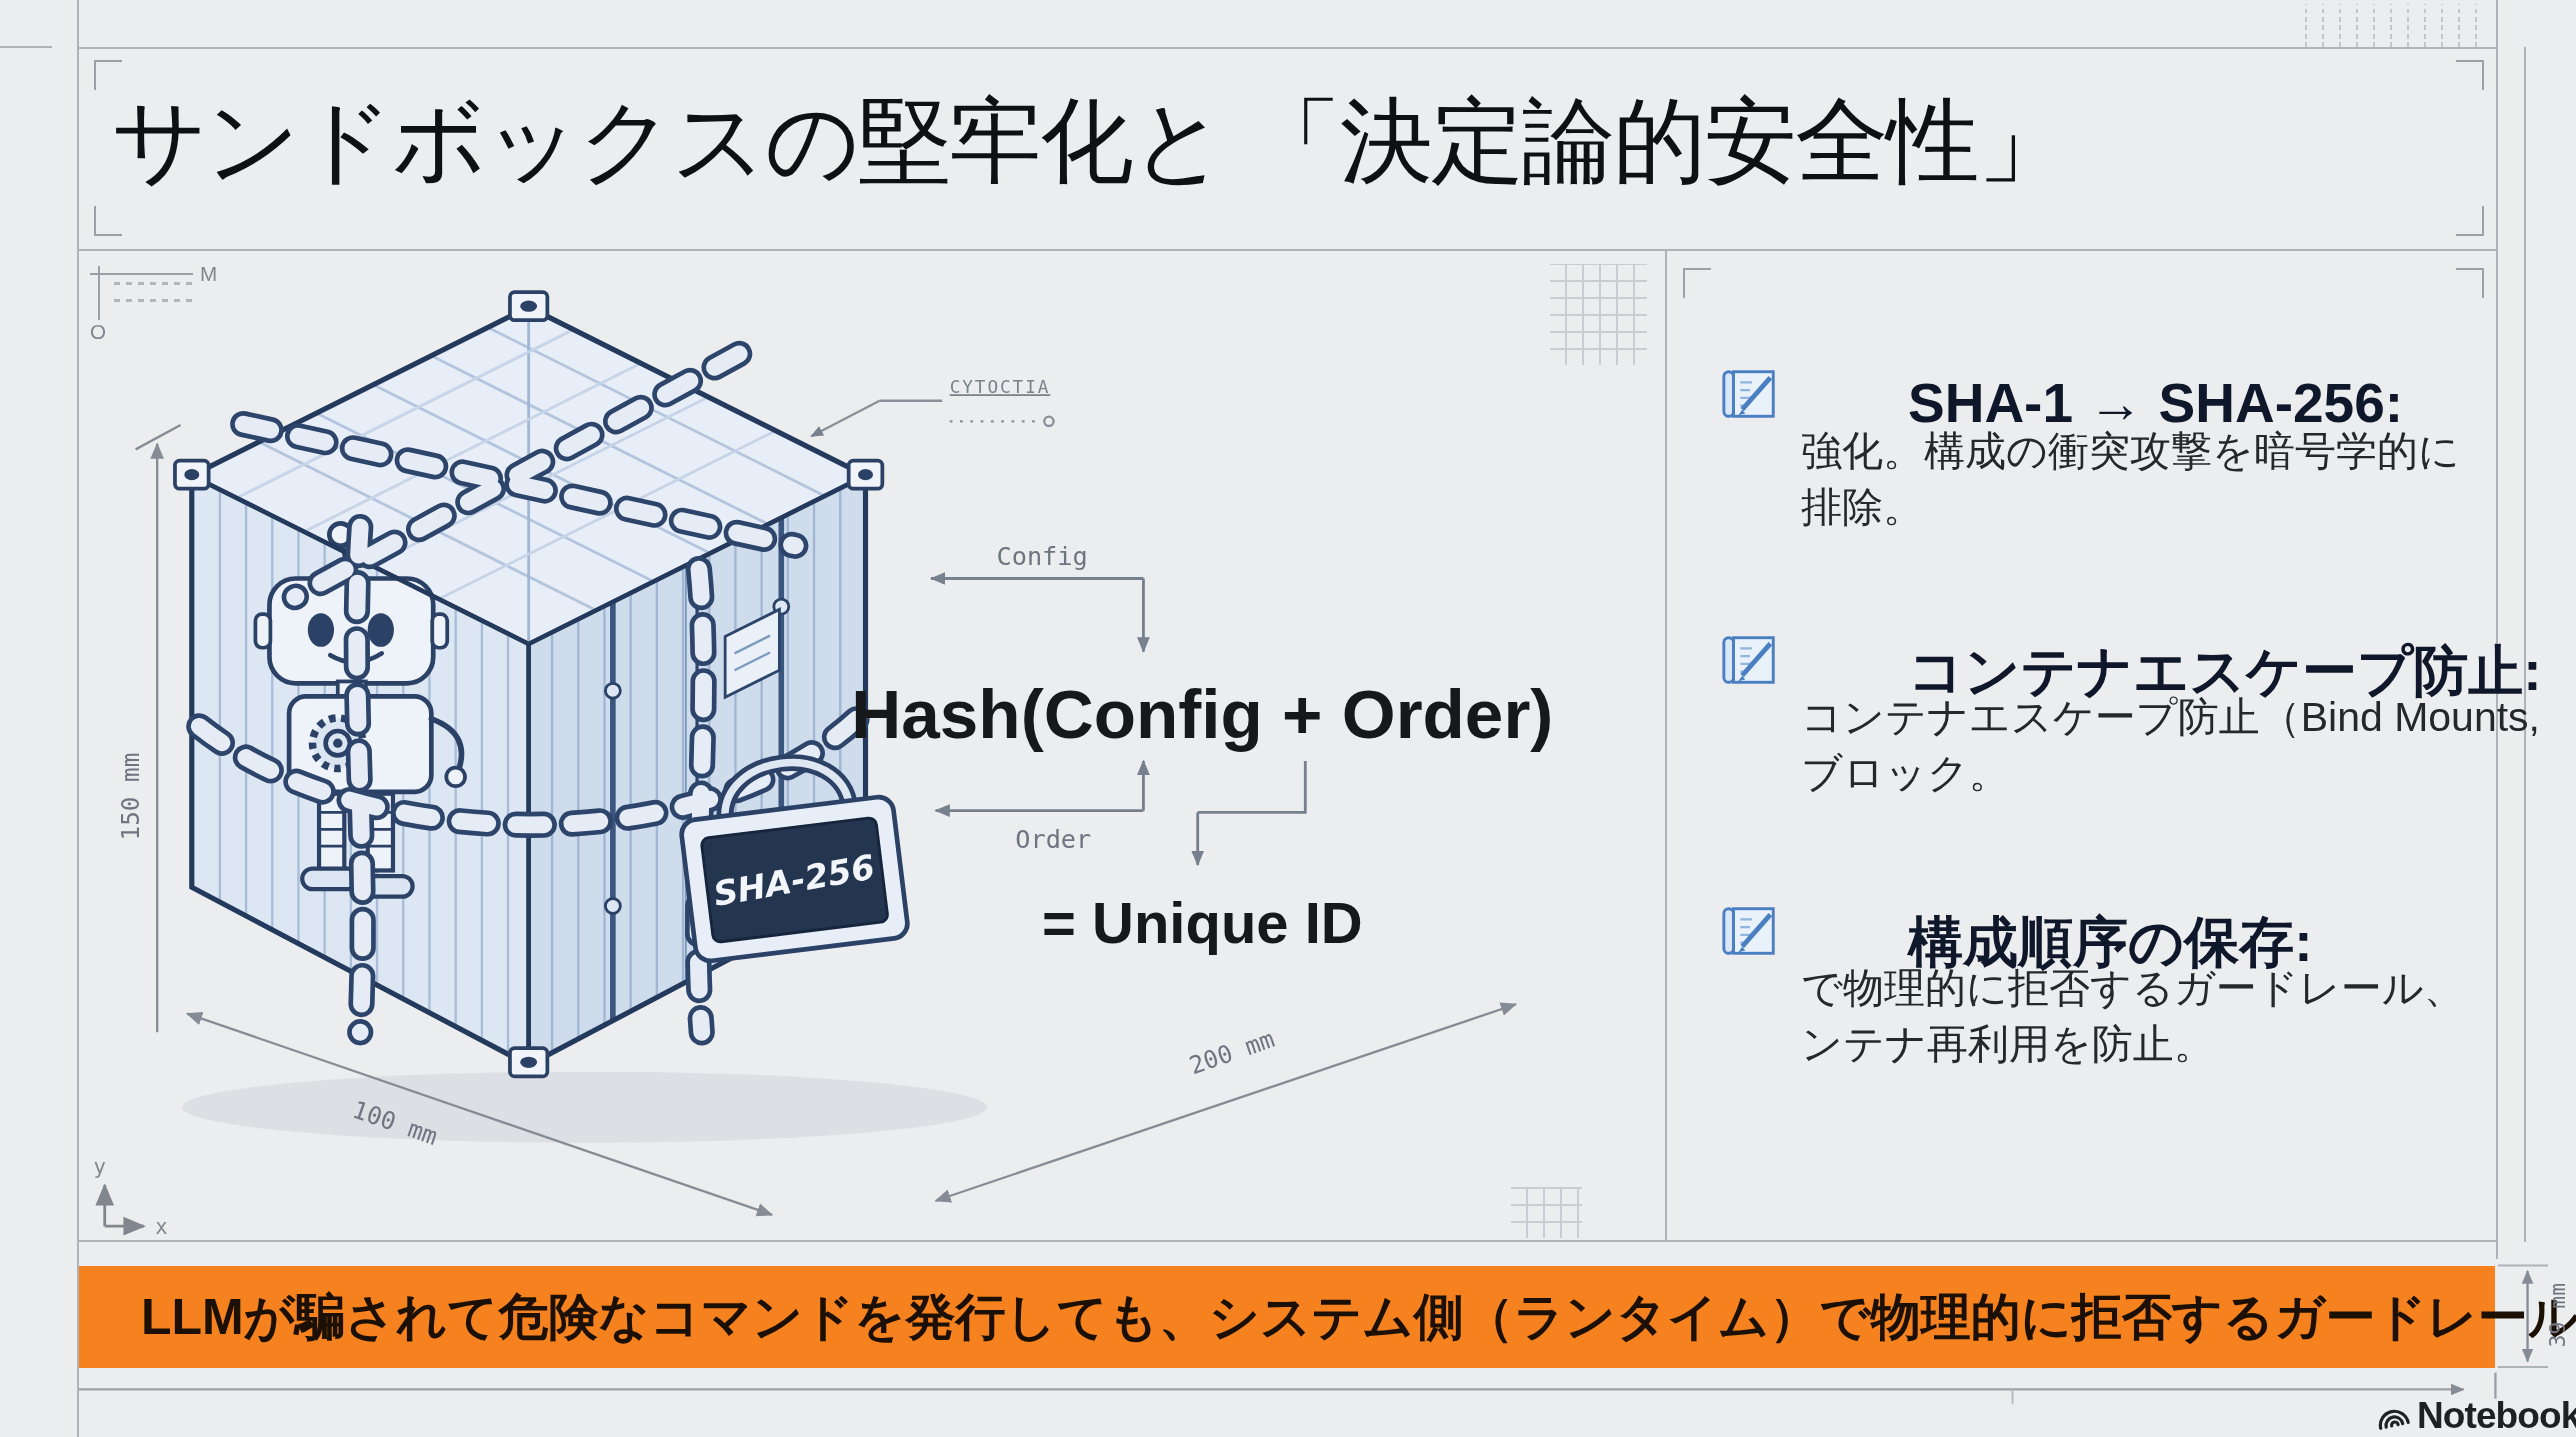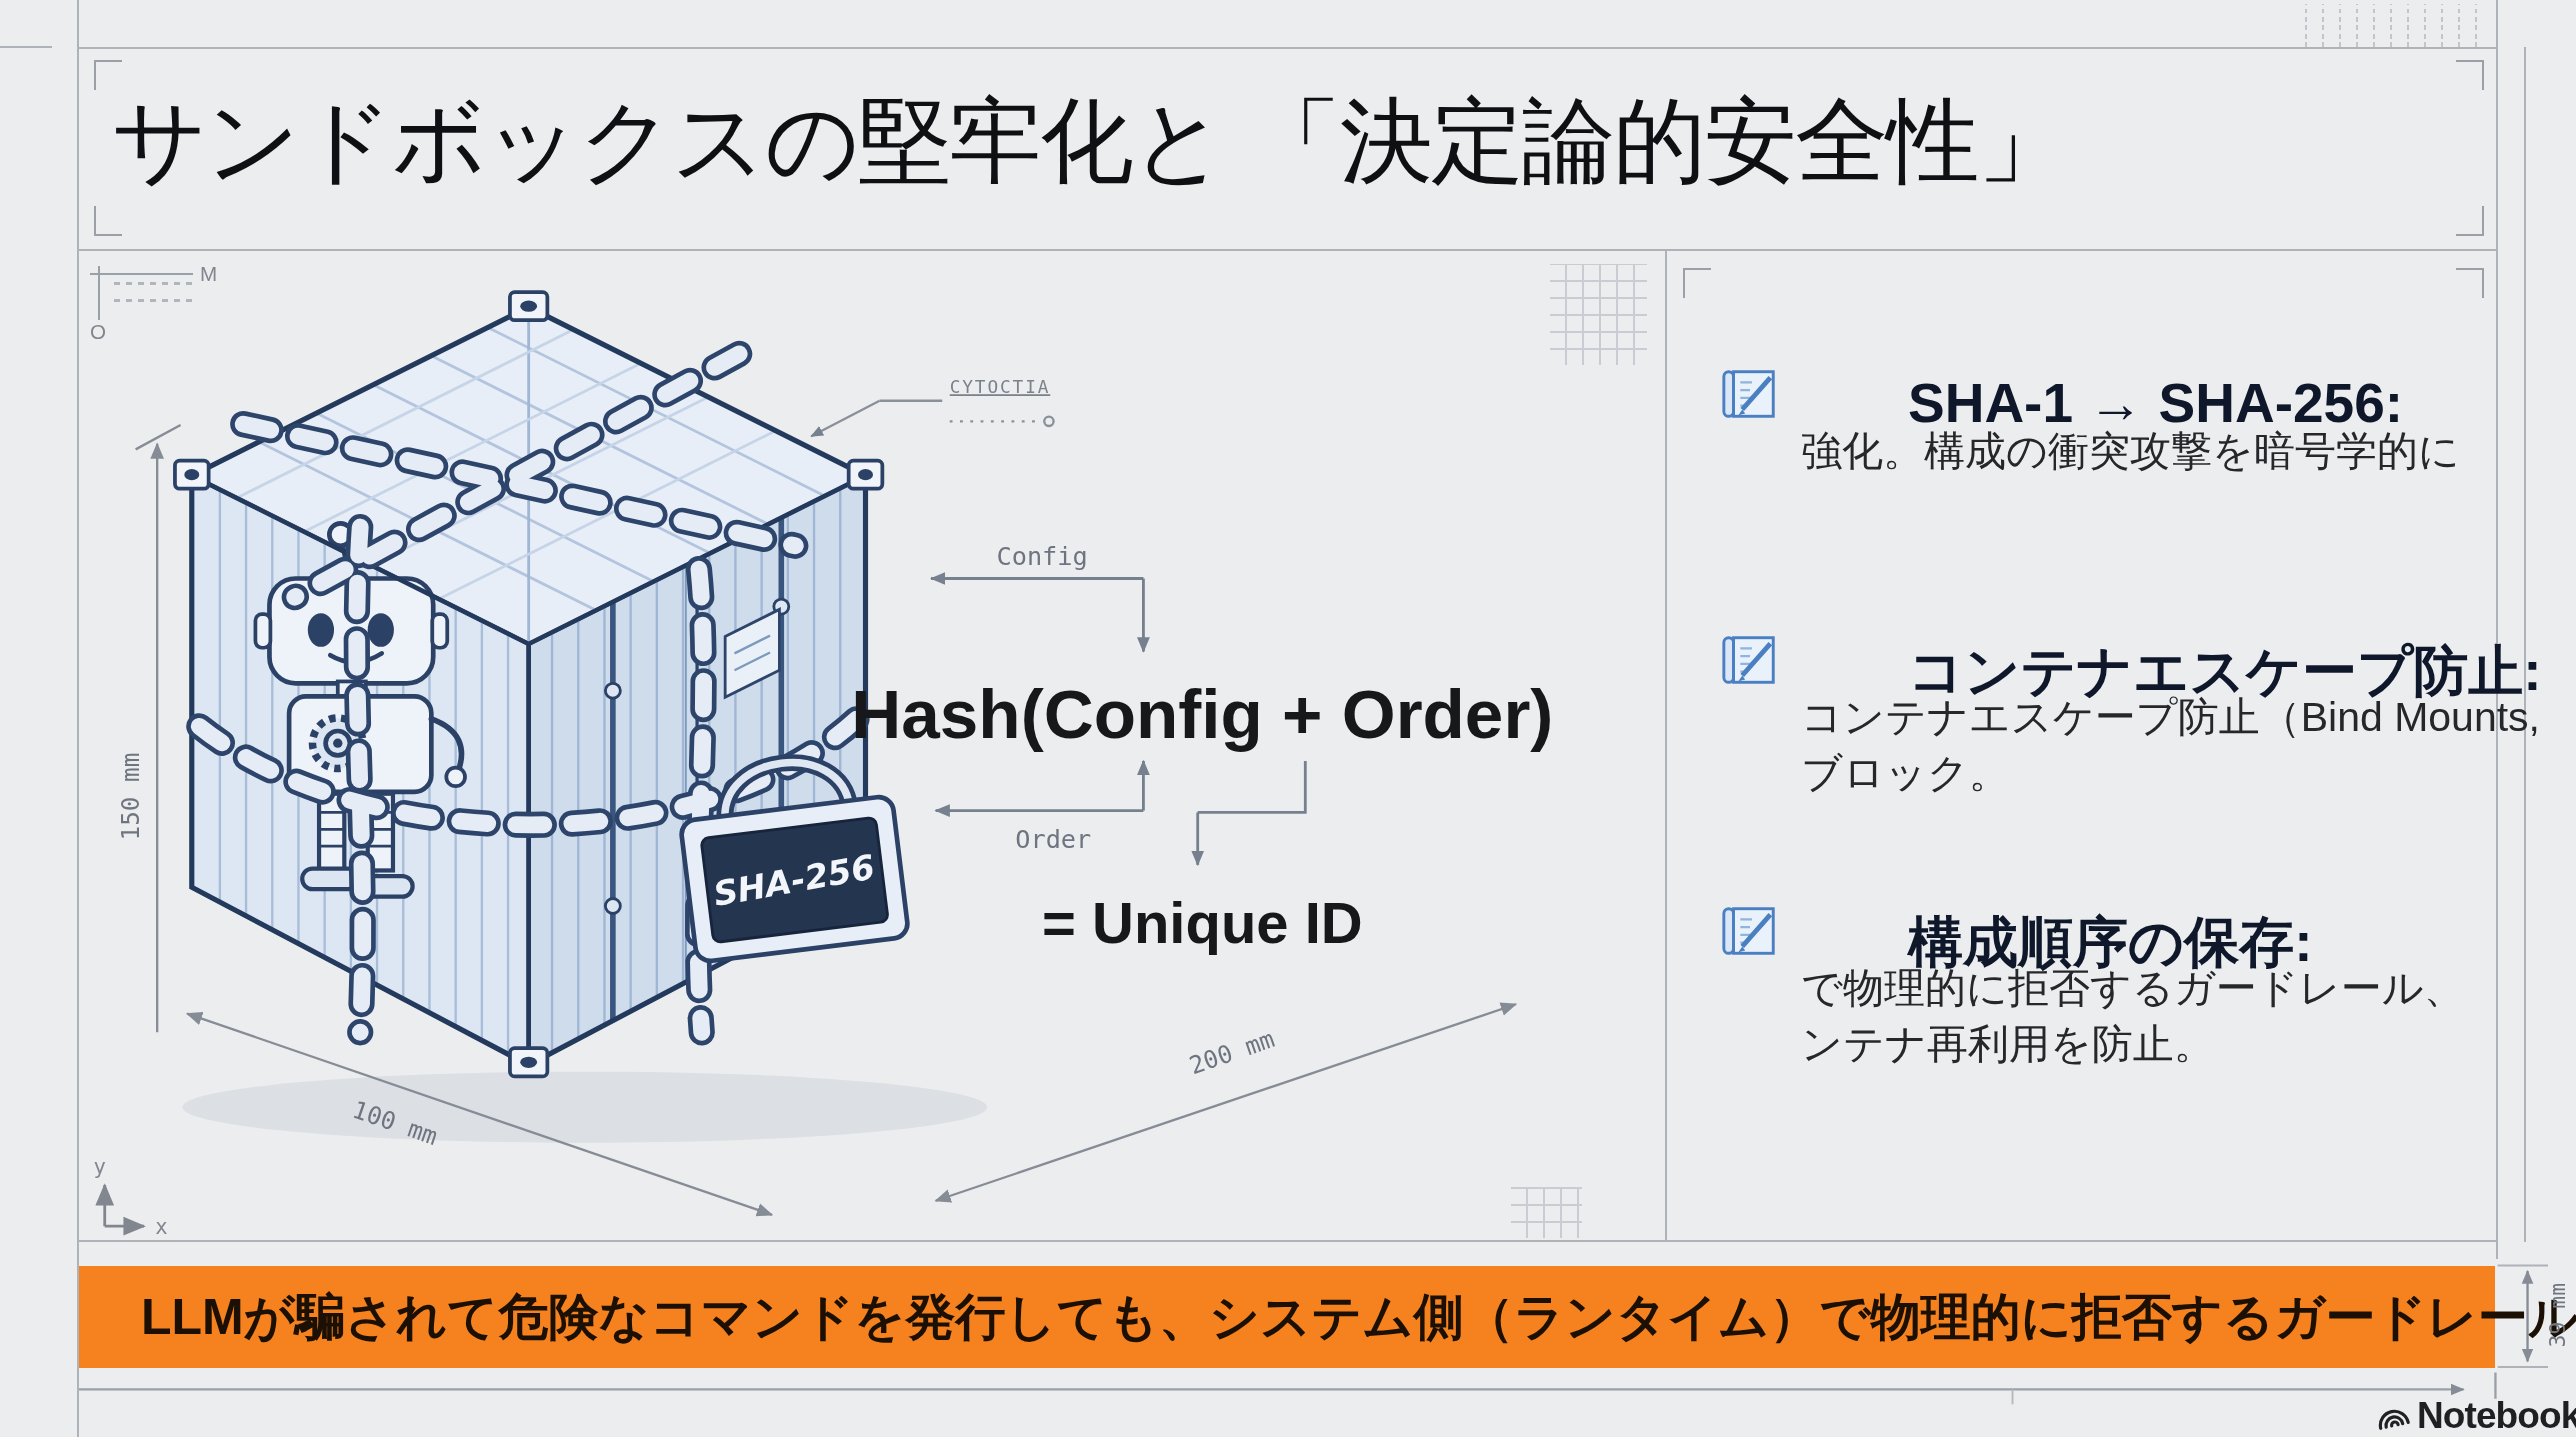--- a/index.html
+++ b/index.html
@@ -257,20 +257,21 @@
 <svg class="item-icon" style="top:363px" viewBox="0 0 64 64">
   <rect x="5" y="9" width="10" height="46" rx="5" fill="#dbe7f6" stroke="#4a7fc1" stroke-width="3"></rect>
   <rect x="15" y="9" width="41" height="46" fill="#e9f1fb" stroke="#4a7fc1" stroke-width="3"></rect>
   <path d="M22,20 h12 M22,28 h10 M22,36 h12 M22,44 h8" stroke="#8fb4dd" stroke-width="2.5"></path>
   <line x1="24" y1="48" x2="53" y2="15" stroke="#4a7fc1" stroke-width="5"></line>
   <path d="M24,48 l-4,6 7,-2 z" fill="#4a7fc1"></path>
 </svg>
 <div class="item-head" style="top:371px">SHA-1 → SHA-256:</div>
 <div class="item-lines" style="top:423px">
   <div class="item-line">強化。構成の衝突攻撃を暗号学的に</div>
+  <div class="item-line">排除。</div>
 </div>
 
 <svg class="item-icon" style="top:629px" viewBox="0 0 64 64">
   <rect x="5" y="9" width="10" height="46" rx="5" fill="#dbe7f6" stroke="#4a7fc1" stroke-width="3"></rect>
   <rect x="15" y="9" width="41" height="46" fill="#e9f1fb" stroke="#4a7fc1" stroke-width="3"></rect>
   <path d="M22,20 h12 M22,28 h10 M22,36 h12 M22,44 h8" stroke="#8fb4dd" stroke-width="2.5"></path>
   <line x1="24" y1="48" x2="53" y2="15" stroke="#4a7fc1" stroke-width="5"></line>
   <path d="M24,48 l-4,6 7,-2 z" fill="#4a7fc1"></path>
 </svg>
 <div class="item-head" style="top:635px">コンテナエスケープ防止:</div>

